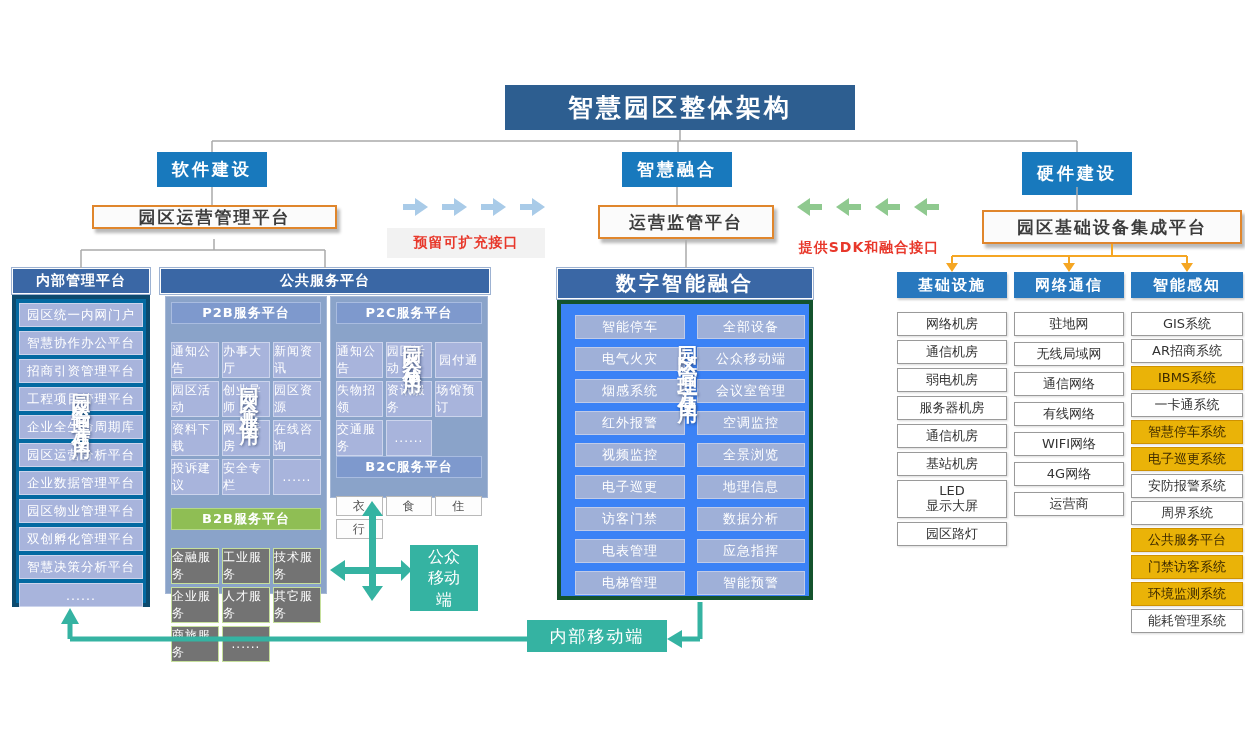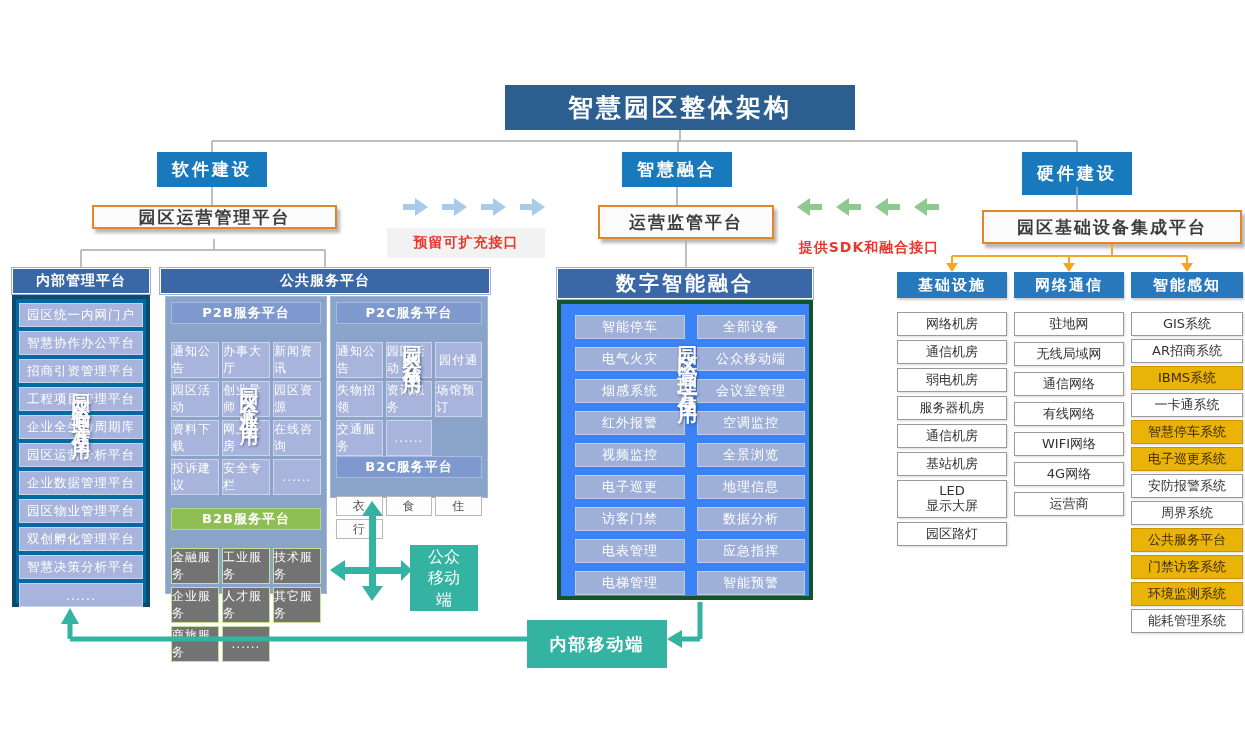--- a/index.html
+++ b/index.html
@@ -244,15 +244,15 @@
       <div class="hw-item hl">电子巡更系统</div>
       <div class="hw-item">安防报警系统</div>
       <div class="hw-item">周界系统</div>
       <div class="hw-item hl">公共服务平台</div>
       <div class="hw-item hl">门禁访客系统</div>
       <div class="hw-item hl">环境监测系统</div>
       <div class="hw-item">能耗管理系统</div>
     </div>
 
   <div class="teal-box" style="left:410px;top:545px;width:68px;height:66px;font-size:16px;font-weight:normal;line-height:1.35;padding:0 13px">公众移动端</div>
-  <div class="teal-box" style="left:527px;top:620px;width:140px;height:48px;font-size:17px;font-weight:bold;letter-spacing:2px">内部移动端</div>
+  <div class="teal-box" style="left:527px;top:620px;width:140px;height:32px;font-size:17px;font-weight:normal;letter-spacing:2px">内部移动端</div>
 
 </div>
 
 </body></html>

